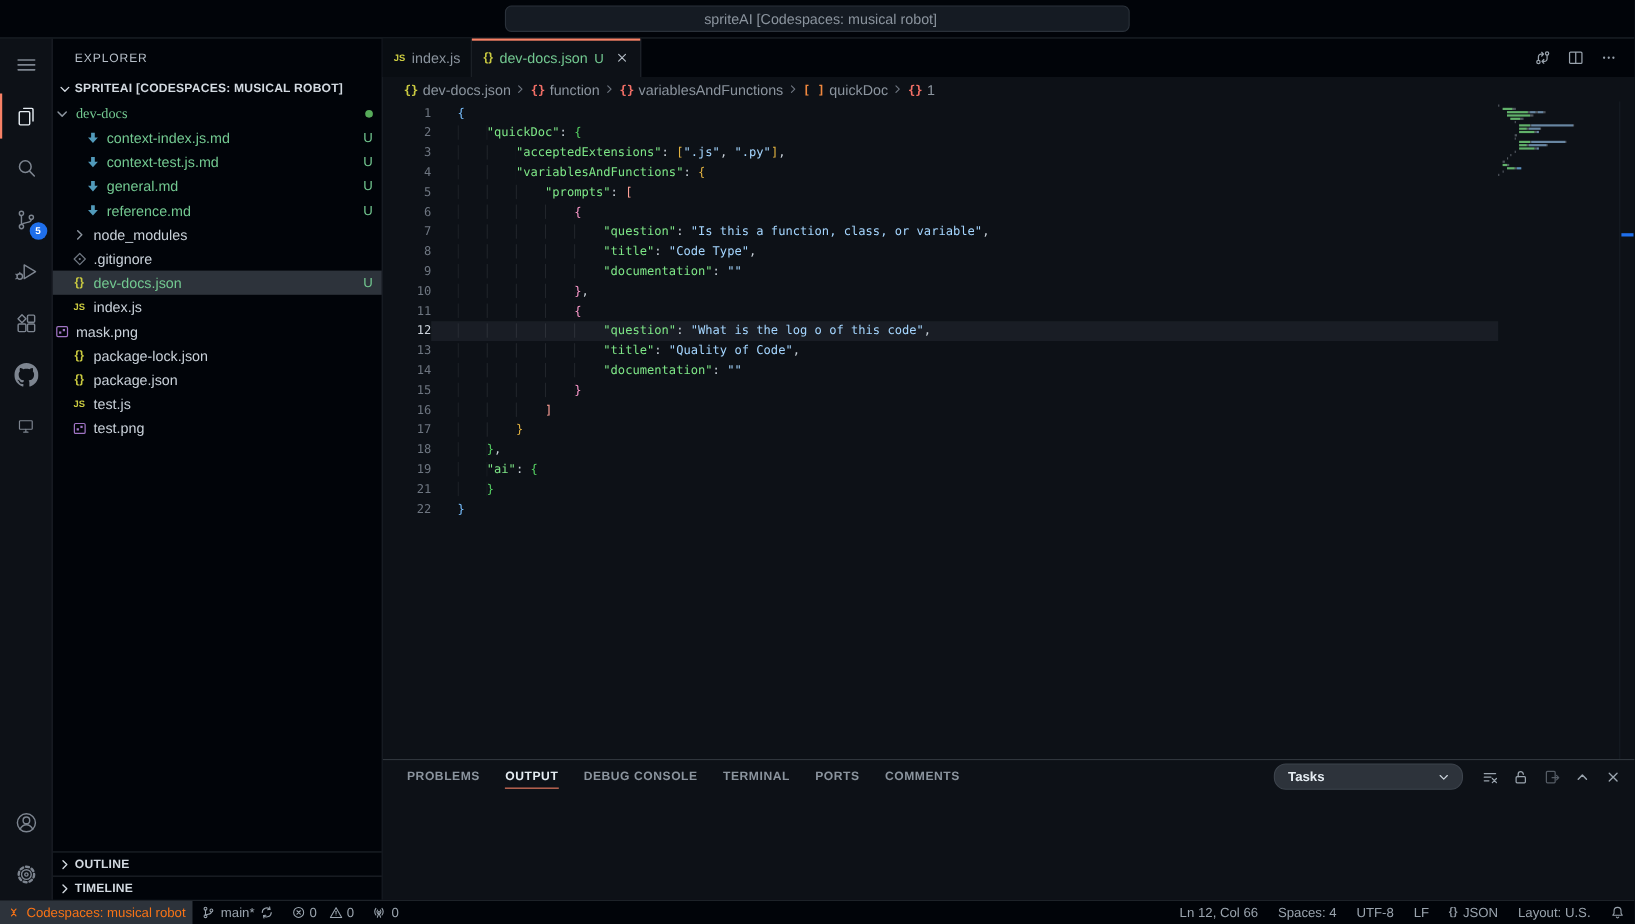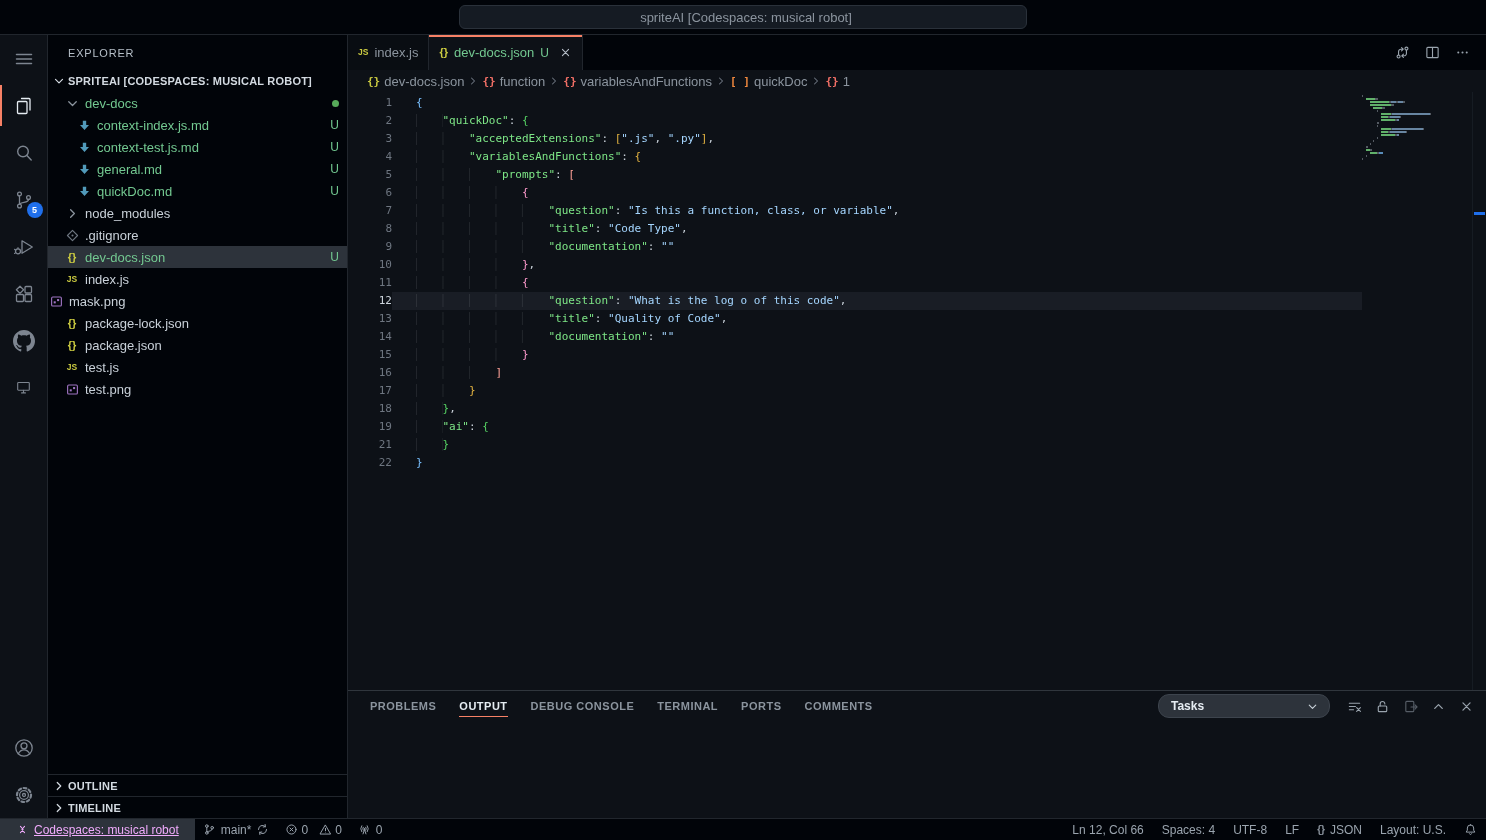--- a/index.html
+++ b/index.html
@@ -129,21 +129,21 @@
   #tasks-select { width:172px; height:24px; background:#2d333b; border:1px solid #3d444d; border-radius:11px; display:flex; align-items:center; padding:0 10px 0 12px; font-size:12px; color:#e6edf3; cursor:pointer; margin-right:4px; }
   #tasks-select .icon { margin-left:auto; color:#c9d1d9; }
   #tasks-select .icon svg { width:13px; height:13px; }
   #panel-body { flex:1; }
 
   
   #statusbar { height:22px; flex:none; background:var(--bg-dark); border-top:1px solid var(--border); display:flex; align-items:center; font-size:12px; color:#9aa4ae; }
   .sb-item { display:flex; align-items:center; gap:5px; padding:0 8px; height:100%; cursor:pointer; white-space:nowrap; }
   .sb-item .icon { display:flex; }
   .sb-item .icon svg { width:13px; height:13px; }
-  .sb-item.remote { background:#2d333b; padding:0 16px; color:#f0abfc;text-decoration:underline; }
+  .sb-item.remote { background:#2d333b; padding:0 6px; color:#f97316; }
   #status-right { margin-left:auto; display:flex; height:100%; }
   #status-right .sb-item { padding:0 9px; }
   .seg { display:flex; align-items:center; gap:3px; margin-right:6px; }
   .seg:last-child { margin-right:0; }
 
   
   .icon { display:inline-flex; align-items:center; justify-content:center; }
   .icon svg { display:block; }
   .ticon { font-weight:bold; font-family:"Liberation Sans", sans-serif; line-height:1; }
   .tjs { color:var(--seti-yellow); font-size:8.5px; }
@@ -311,21 +311,21 @@
       </div>
       <div id="project-row" data-name="project-root-folder">
         <span class="icon" data-name="chevron-down-icon">
             <svg xmlns="http://www.w3.org/2000/svg" viewBox="0 0 16 16" fill="none" stroke="currentColor" stroke-width="1.2" stroke-linecap="round" stroke-linejoin="round">
               <path d="M4 6.2l4 4 4-4" stroke-width="1.4"></path>
             </svg>
           </span>
         <span data-name="project-name">SPRITEAI [CODESPACES: MUSICAL ROBOT]</span>
       </div>
       <div id="tree" data-name="file-tree">
-          <div class="trow green" data-name="tree-item-dev-docs" style="padding-left: 16px;">
+          <div class="trow green" data-name="tree-item-dev-docs" style=" font-family: Liberation Serif, serif;">
             <span class="icon" data-name="chevron-down-icon">
               <svg xmlns="http://www.w3.org/2000/svg" viewBox="0 0 16 16" fill="none" stroke="currentColor" stroke-width="1.2" stroke-linecap="round" stroke-linejoin="round">
                 <path d="M4 6.2l4 4 4-4" stroke-width="1.4"></path>
               </svg>
             </span>
             <span class="label" data-name="tree-item-label">dev-docs</span>
             <span class="dot-badge" data-name="modified-children-dot"></span>
           </div>
           <div class="trow green" data-name="tree-item-context-index.js.md" style="padding-left: 28px;">
             <span class="icon" data-name="markdown-icon">
@@ -353,21 +353,21 @@
             </span>
             <span class="label" data-name="tree-item-label">general.md</span>
             <span class="badge-u" data-name="git-status-badge">U</span>
           </div>
           <div class="trow green" data-name="tree-item-reference.md" style="padding-left: 28px;">
             <span class="icon" data-name="markdown-icon">
               <svg xmlns="http://www.w3.org/2000/svg" viewBox="0 0 16 16">
                 <polygon points="8,12.8 3.2,7.4 6.2,7.4 6.2,2.8 9.8,2.8 9.8,7.4 12.8,7.4" fill="#519aba"></polygon>
               </svg>
             </span>
-            <span class="label" data-name="tree-item-label">quickDoc.md</span>
+            <span class="label" data-name="tree-item-label">reference.md</span>
             <span class="badge-u" data-name="git-status-badge">U</span>
           </div>
           <div class="trow" data-name="tree-item-node_modules" style="padding-left: 16px;">
             <span class="icon" data-name="chevron-right-icon">
               <svg xmlns="http://www.w3.org/2000/svg" viewBox="0 0 16 16" fill="none" stroke="currentColor" stroke-width="1.2" stroke-linecap="round" stroke-linejoin="round">
                 <path d="M6 4l4 4-4 4" stroke-width="1.4"></path>
               </svg>
             </span>
             <span class="label" data-name="tree-item-label">node_modules</span>
           </div>

